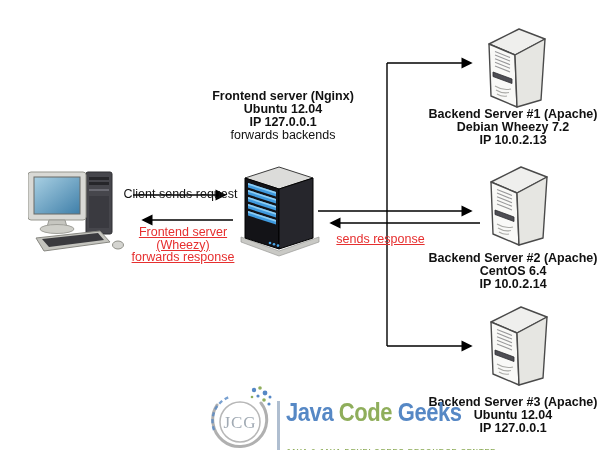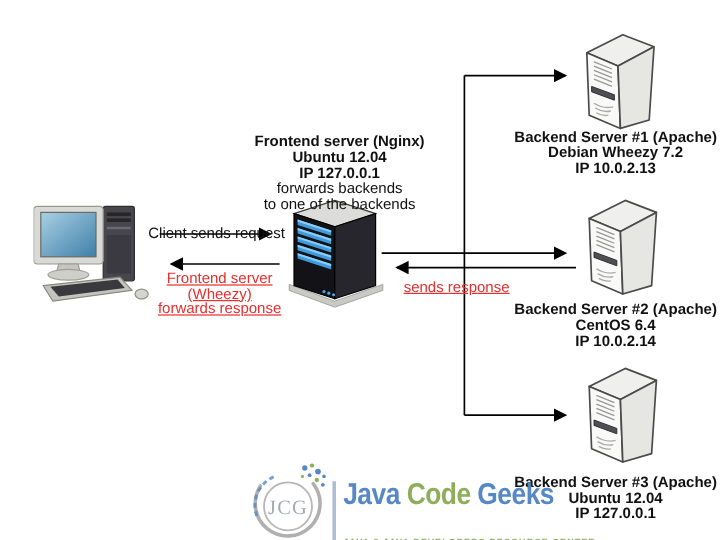--- a/index.html
+++ b/index.html
@@ -134,26 +134,25 @@
       </svg>
   </div>
   <div class="abs" style="left:483px;top:303px">
     <svg width="76" height="86" viewBox="0 0 76 86">
         <use href="#srv"></use>
       </svg>
   </div>
 
   <div class="dlabel" style="left:113px;top:188px;width:135px">Client sends request</div>
 
-  <div class="dlabel" style="left:173px;top:112px;width:220px">
+  <div class="dlabel" style="left:173px;top:90px;width:220px">
     <div class="b">Frontend server (Nginx)</div>
     <div class="b">Ubuntu 12.04</div>
     <div class="b">IP 127.0.0.1</div>
     <div>forwards backends</div>
-    <div>to one of the backends</div>
   </div>
 
   <div class="red-label" style="left:112px;top:226px;width:142px">
     <div>Frontend server</div>
     <div>(Wheezy)</div>
     <div>forwards response</div>
   </div>
 
   <div class="red-label" style="left:318px;top:233px;width:125px">
     <div>sends response</div>

